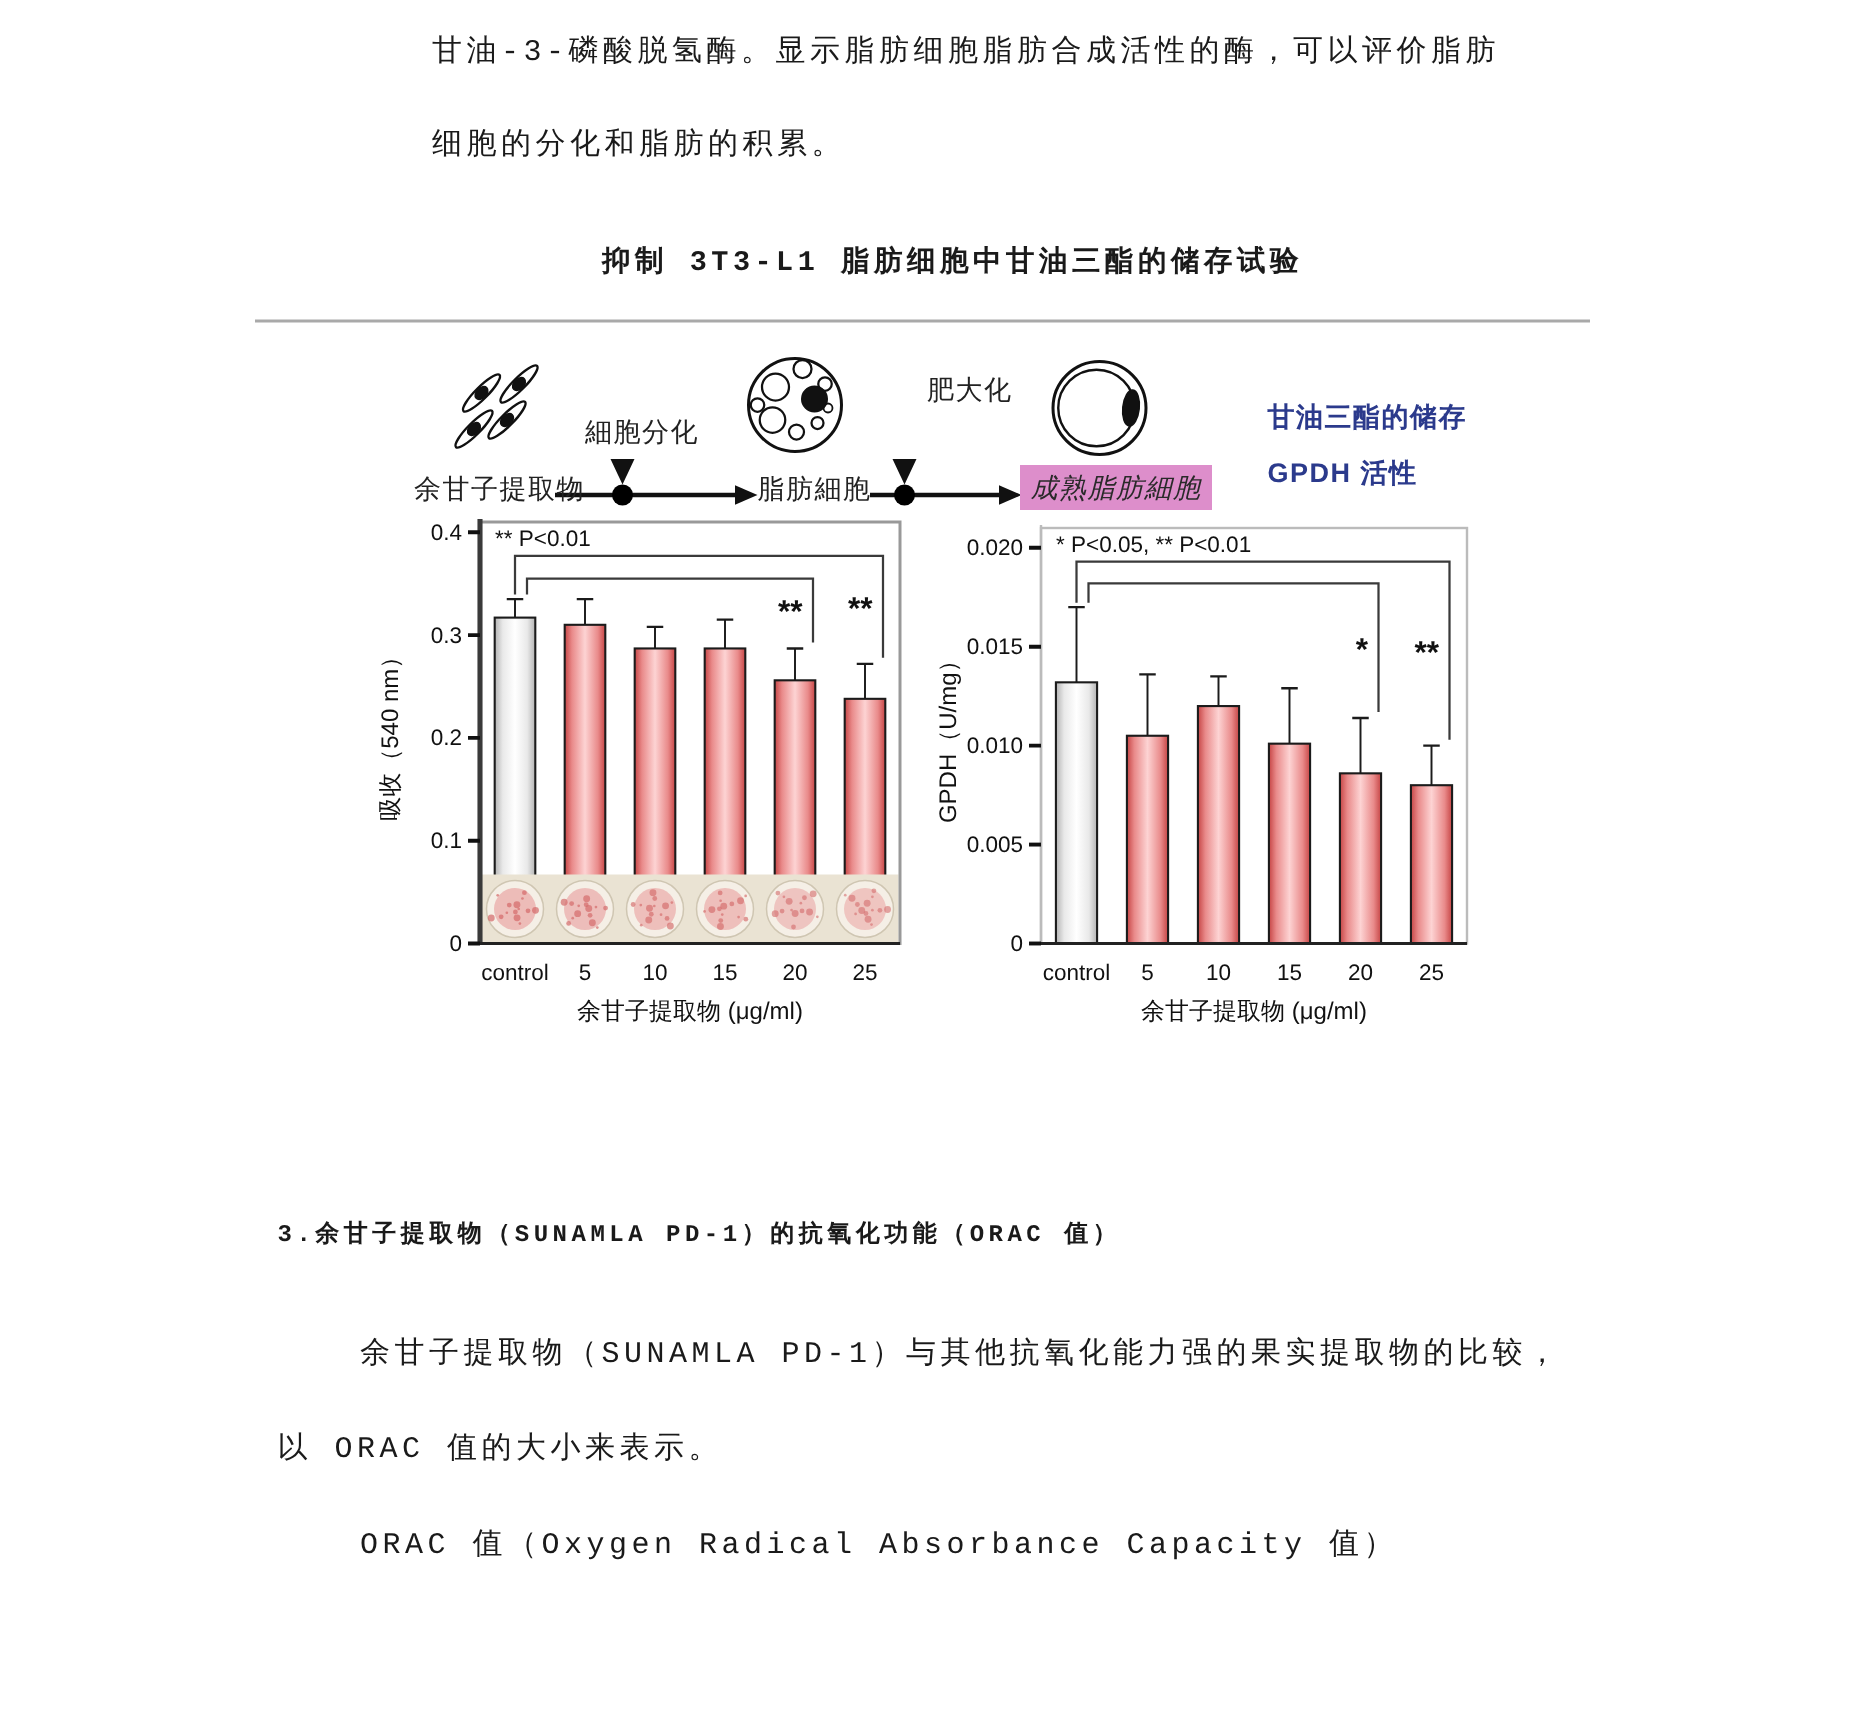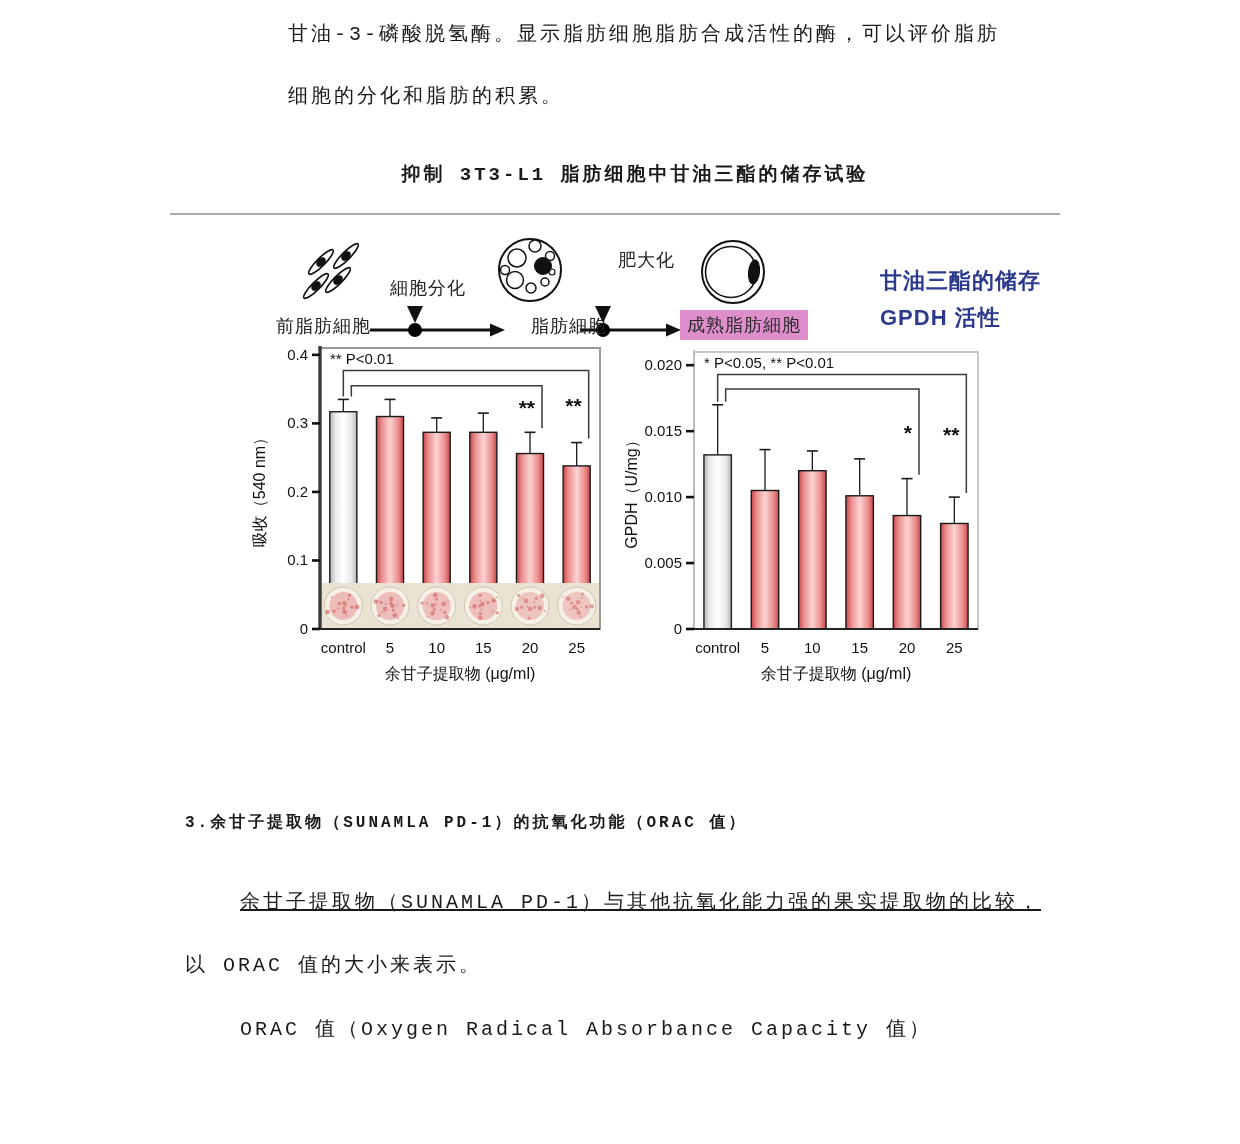--- a/index.html
+++ b/index.html
@@ -13,21 +13,21 @@
     font-size:20px;letter-spacing:3px;color:#1a1a1a;white-space:nowrap;
   }
   .doc-bold{font-weight:bold;}
   .fig-title{width:1240px;text-align:center;font-weight:bold;margin-left:15px;}
   .divider{left:170px;top:213px;width:902px;height:2px;background:#a9a9a9;}
   .diagram-label{
     font-size:18px;color:#222;letter-spacing:1px;white-space:nowrap;
     font-family:"Liberation Sans","DejaVu Sans",sans-serif;
   }
   .stage3{background:#dd8ecb;padding:3px 7px;color:#2a2a2a;}
-  .readout{color:#2b3a8c;font-weight:bold;font-size:22px;letter-spacing:1px;white-space:nowrap;margin-left:35px;}
+  .readout{color:#2b3a8c;font-weight:bold;font-size:18px;letter-spacing:1px;white-space:nowrap;}
   .chart-host{position:absolute;}
   svg text{font-family:"Liberation Sans","DejaVu Sans",sans-serif;}
   .caption-line{white-space:nowrap;}
 </style>
 </head>
 <body>
 
 <div class="page">
 
   <div class="abs doc-text" style="left:288px;top:20px;">甘油-3-磷酸脱氢酶。显示脂肪细胞脂肪合成活性的酶，可以评价脂肪</div>
@@ -85,25 +85,25 @@
       <polygon points="335,76 351,76 343,93" fill="#111"></polygon>
     </g>
 
     <g stroke="#111" fill="#fff">
       <circle cx="473" cy="42" r="31" stroke-width="2"></circle>
       <circle cx="471" cy="42" r="25.5" stroke-width="1.6"></circle>
       <ellipse cx="494" cy="42" rx="5.5" ry="12" fill="#111" transform="rotate(6 494 42)"></ellipse>
     </g>
   </svg>
 
-  <div class="abs diagram-label" style="left:276px;top:314px;">前脂肪細胞</div>
+  <div class="abs diagram-label" style="left:276px;top:314px;">余甘子提取物</div>
   <div class="abs diagram-label" style="left:390px;top:248px;margin-top:28px;">細胞分化</div>
-  <div class="abs diagram-label" style="left:531px;top:314px;">脂肪細胞</div>
+  <div class="abs diagram-label" style="left:505px;top:314px;">脂肪細胞</div>
   <div class="abs diagram-label" style="left:618px;top:248px;">肥大化</div>
-  <div class="abs diagram-label stage3" style="left:680px;top:310px;">成熟脂肪細胞</div>
+  <div class="abs diagram-label stage3" style="left:680px;top:310px;font-style:italic;">成熟脂肪細胞</div>
   <div class="abs readout" style="left:845px;top:266px;">甘油三酯的储存</div>
   <div class="abs readout" style="left:845px;top:303px;">GPDH 活性</div>
 
   <div id="chart-left" class="chart-host" style="left:235px;top:342px;"><svg width="400" height="350" viewBox="0 0 400 350">
         <defs>
           <linearGradient id="chart-left-gr" x1="0" y1="0" x2="1" y2="0">
             <stop offset="0%" stop-color="#c64545"></stop>
             <stop offset="18%" stop-color="#e98a8a"></stop>
             <stop offset="50%" stop-color="#fdd3d3"></stop>
             <stop offset="82%" stop-color="#e98a8a"></stop>
@@ -355,17 +355,17 @@
         <text x="12" y="148.5" text-anchor="middle" font-size="16" fill="#111" transform="rotate(-90 12 148.5)">GPDH（U/mg）</text>
         <text x="79" y="26" font-size="15" fill="#111">* P&lt;0.05, ** P&lt;0.01</text>
         <path d="M 100.66666666666667 59.76190476190476 L 100.66666666666667 46.93333333333334 L 294 46.93333333333334 L 294 132.62857142857143" fill="none" stroke="#3a3a3a" stroke-width="1.5"></path>
         <text x="287" y="97.78095238095239" text-anchor="end" font-size="21" font-weight="bold" fill="#111">*</text>
         <path d="M 92.66666666666667 59.76190476190476 L 92.66666666666667 32.423809523809524 L 341.33333333333337 32.423809523809524 L 341.33333333333337 151.0952380952381" fill="none" stroke="#3a3a3a" stroke-width="1.5"></path>
         <text x="334.33333333333337" y="99.75952380952381" text-anchor="end" font-size="21" font-weight="bold" fill="#111">**</text>
       </svg></div>
 
 
   <div class="abs doc-text doc-bold" style="left:185px;top:812px;font-size:16px;">3.余甘子提取物（SUNAMLA PD-1）的抗氧化功能（ORAC 值）</div>
-  <div class="abs doc-text" style="left:240px;top:888px;text-decoration:underline;">余甘子提取物（SUNAMLA PD-1）与其他抗氧化能力强的果实提取物的比较，</div>
+  <div class="abs doc-text" style="left:240px;top:888px;">余甘子提取物（SUNAMLA PD-1）与其他抗氧化能力强的果实提取物的比较，</div>
   <div class="abs doc-text" style="left:185px;top:951px;">以 ORAC 值的大小来表示。</div>
   <div class="abs doc-text" style="left:240px;top:1015px;">ORAC 值（Oxygen Radical Absorbance Capacity 值）</div>
 
 </div>
 
 </body></html>

